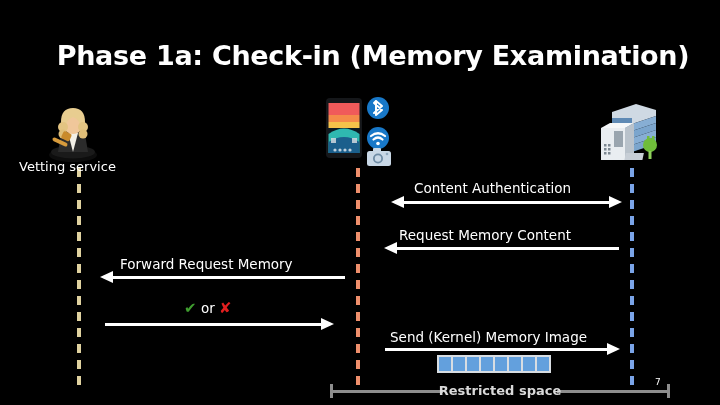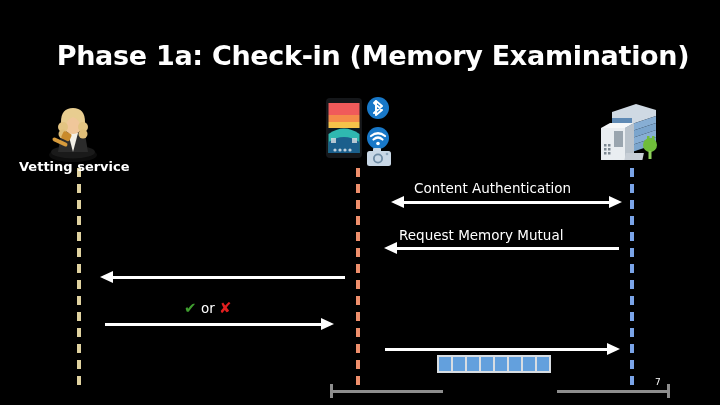--- a/index.html
+++ b/index.html
@@ -66,21 +66,21 @@
       to bottom,
       #7aa4e8 0px, #7aa4e8 9px,
       rgba(0,0,0,0) 9px, rgba(0,0,0,0) 16px
     );
   }
 
   
   .actor-label {
     position: absolute;
     font-size: 13px;
-    font-weight: bold;
+    font-weight: normal;
     color: #ffffff;
     white-space: nowrap;
   }
   #label-vetting { left: 19px; top: 159px; }
 
   
   .icon-box { position: absolute; }
   #icon-judge  { left: 44px;  top: 100px; width: 58px; height: 62px; }
   #icon-phone  { left: 326px; top: 98px;  width: 36px; height: 60px; }
   #icon-bt     { left: 366px; top: 96px;  width: 24px; height: 24px; }
@@ -313,51 +313,54 @@
       <rect x="50.5" y="55" width="3" height="8" fill="#8fd15c"></rect>
       <rect x="40" y="57" width="18" height="7" fill="#c7ced6" transform="skewX(-12)"></rect>
     </svg>
   </div>
 
   <div class="msg-label" id="lbl-mutual">Content Authentication</div>
   <div class="arrow-line" id="line-mutual"></div>
   <div class="arrow-head left" id="head-mutual-l"></div>
   <div class="arrow-head right" id="head-mutual-r"></div>
 
-  <div class="msg-label" id="lbl-reqmem">Request Memory Mutual</div>
+  <div class="msg-label" id="lbl-reqmem">Request Memory Content</div>
   <div class="arrow-line" id="line-reqmem"></div>
   <div class="arrow-head left" id="head-reqmem-l"></div>
 
+  <div class="msg-label" id="lbl-forward">Forward Request Memory</div>
   <div class="arrow-line" id="line-forward"></div>
   <div class="arrow-head left" id="head-forward-l"></div>
 
   <div class="msg-label" id="lbl-verdict">
     <span class="verdict-check">✔</span>
     <span class="verdict-or">or</span>
     <span class="verdict-cross">✘</span>
   </div>
   <div class="arrow-line" id="line-verdict"></div>
   <div class="arrow-head right" id="head-verdict-r"></div>
 
+  <div class="msg-label" id="lbl-sendmem">Send (Kernel) Memory Image</div>
   <div class="arrow-line" id="line-sendmem"></div>
   <div class="arrow-head right" id="head-sendmem-r"></div>
 
   <div id="memory-blocks" style="background: rgb(216, 221, 226);">
       <div class="mem-block" style="background: rgb(99, 160, 221);"></div>
       <div class="mem-block" style="background: rgb(99, 160, 221);"></div>
       <div class="mem-block" style="background: rgb(99, 160, 221);"></div>
       <div class="mem-block" style="background: rgb(99, 160, 221);"></div>
       <div class="mem-block" style="background: rgb(99, 160, 221);"></div>
       <div class="mem-block" style="background: rgb(99, 160, 221);"></div>
       <div class="mem-block" style="background: rgb(99, 160, 221);"></div>
       <div class="mem-block" style="background: rgb(99, 160, 221);"></div>
     </div>
 
   <div id="bracket">
     <div class="bracket-line" id="bracket-line-left"></div>
     <div class="bracket-line" id="bracket-line-right"></div>
     <div class="bracket-cap" id="bracket-cap-left"></div>
     <div class="bracket-cap" id="bracket-cap-right"></div>
   </div>
+  <div id="lbl-restricted">Restricted space</div>
 
   <div id="page-number">7</div>
 
 </div>
 
 </body></html>

